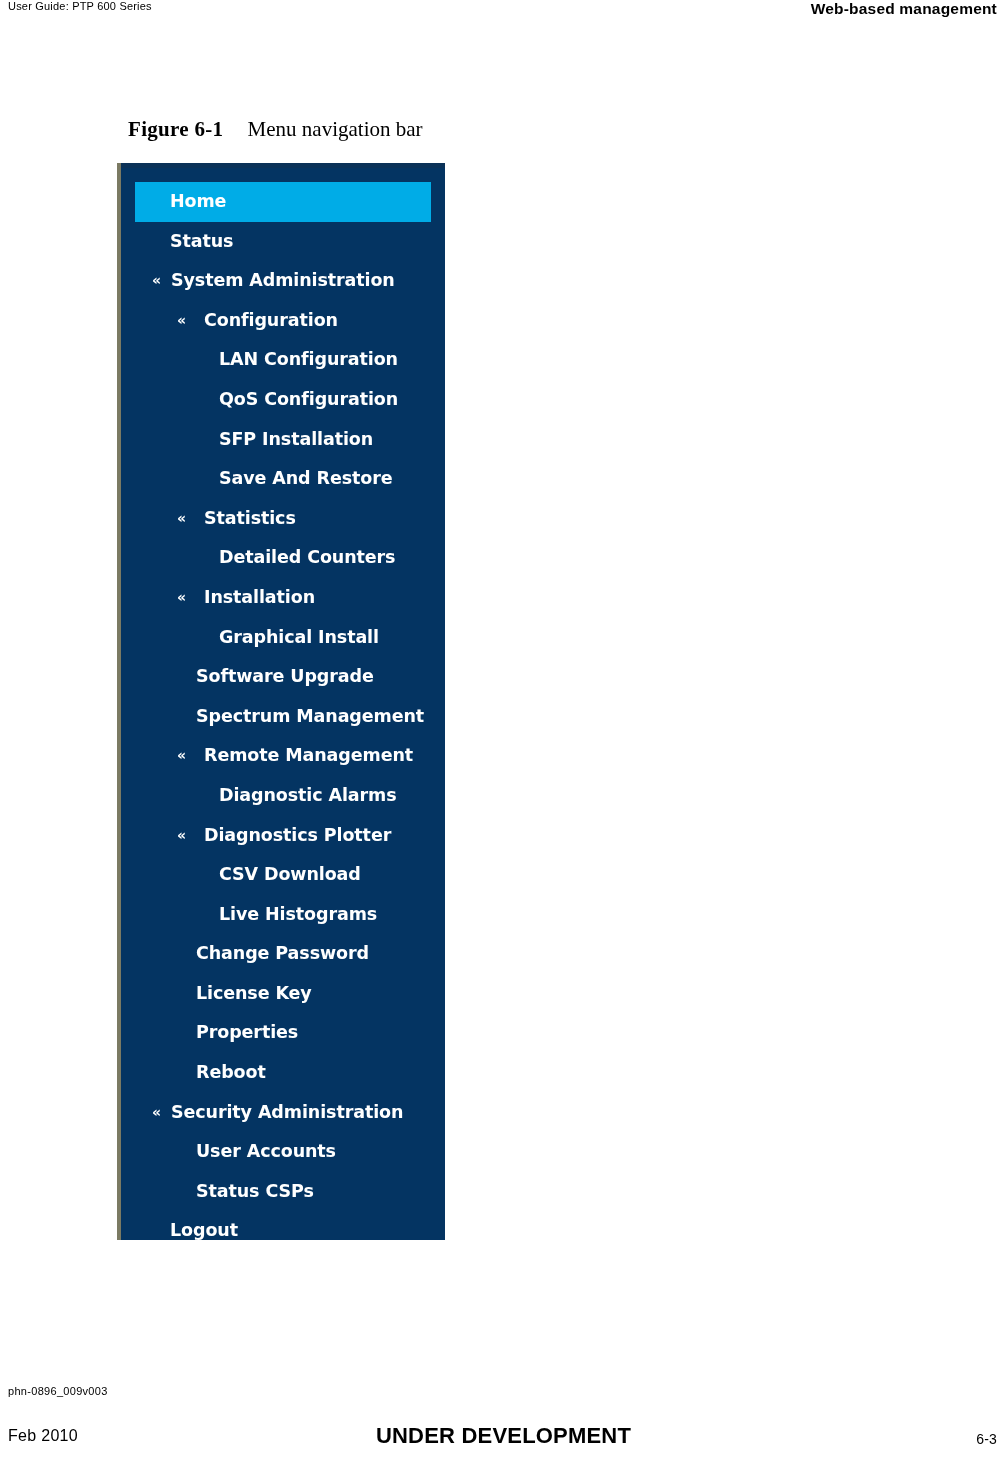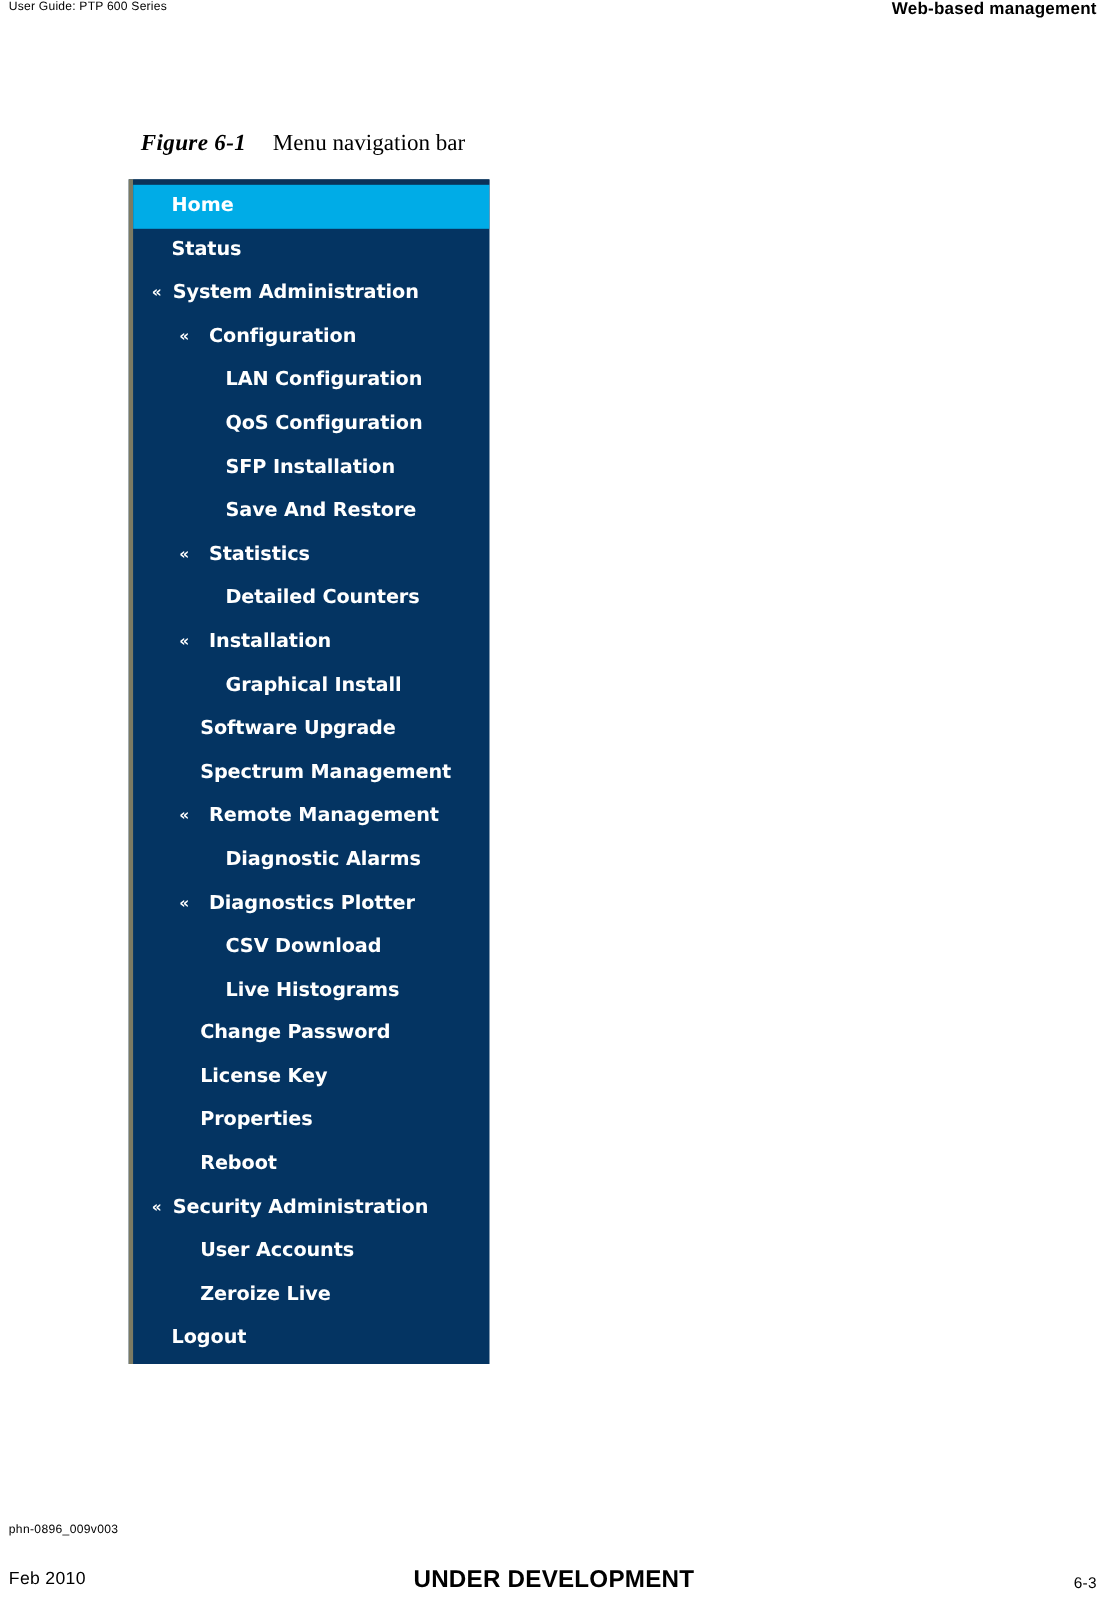--- a/index.html
+++ b/index.html
@@ -48,21 +48,20 @@
     position: absolute;
     left: 128px;
     top: 117px;
     font-family: "Liberation Serif", serif;
     font-size: 21px;
     white-space: nowrap;
   }
   .figure-caption .fig-num {
     font-weight: bold;
     letter-spacing: 0.3px;
-    font-style: italic;
   }
   .figure-caption .fig-title {
     font-weight: normal;
     margin-left: 19px;
   }
 
   
   .nav-shot {
     position: absolute;
     left: 117px;
@@ -74,21 +73,21 @@
     box-sizing: border-box;
     overflow: hidden;
   }
   .nav-topstrip {
     height: 5px;
     background: #0b3258;
     margin-left: -0px;
   }
   .nav-list {
     list-style: none;
-    margin: 0;
+    margin: 14px;
     padding: 0;
     text-align: right;
   }
   .nav-item {
     position: relative;
     height: 39.6px;
     line-height: 39.6px;
     white-space: nowrap;
     color: #ffffff;
     font-family: "DejaVu Sans", sans-serif;
@@ -257,21 +256,21 @@
         <span class="label">Reboot</span>
       </li>
       <li class="nav-item lvl1">
         <span class="marker">«</span>
         <span class="label">Security Administration</span>
       </li>
       <li class="nav-item lvl2n">
         <span class="label">User Accounts</span>
       </li>
       <li class="nav-item lvl2n">
-        <span class="label">Zeroize Live</span>
+        <span class="label">Status CSPs</span>
       </li>
       <li class="nav-item lvl0">
         <span class="label">Logout</span>
       </li>
     </ul>
 </div>
 
 <div class="page-footer">
   <div class="footer-doccode">phn-0896_009v003</div>
   <div class="footer-date">Feb 2010</div>

